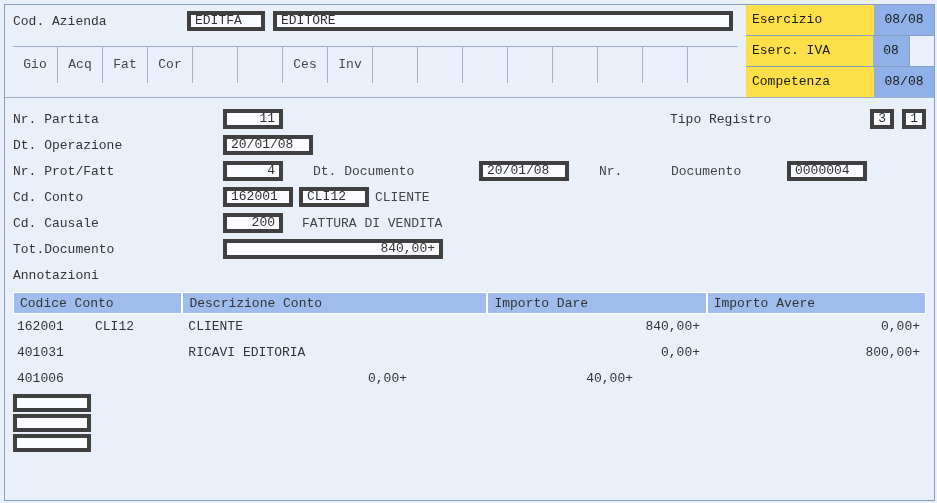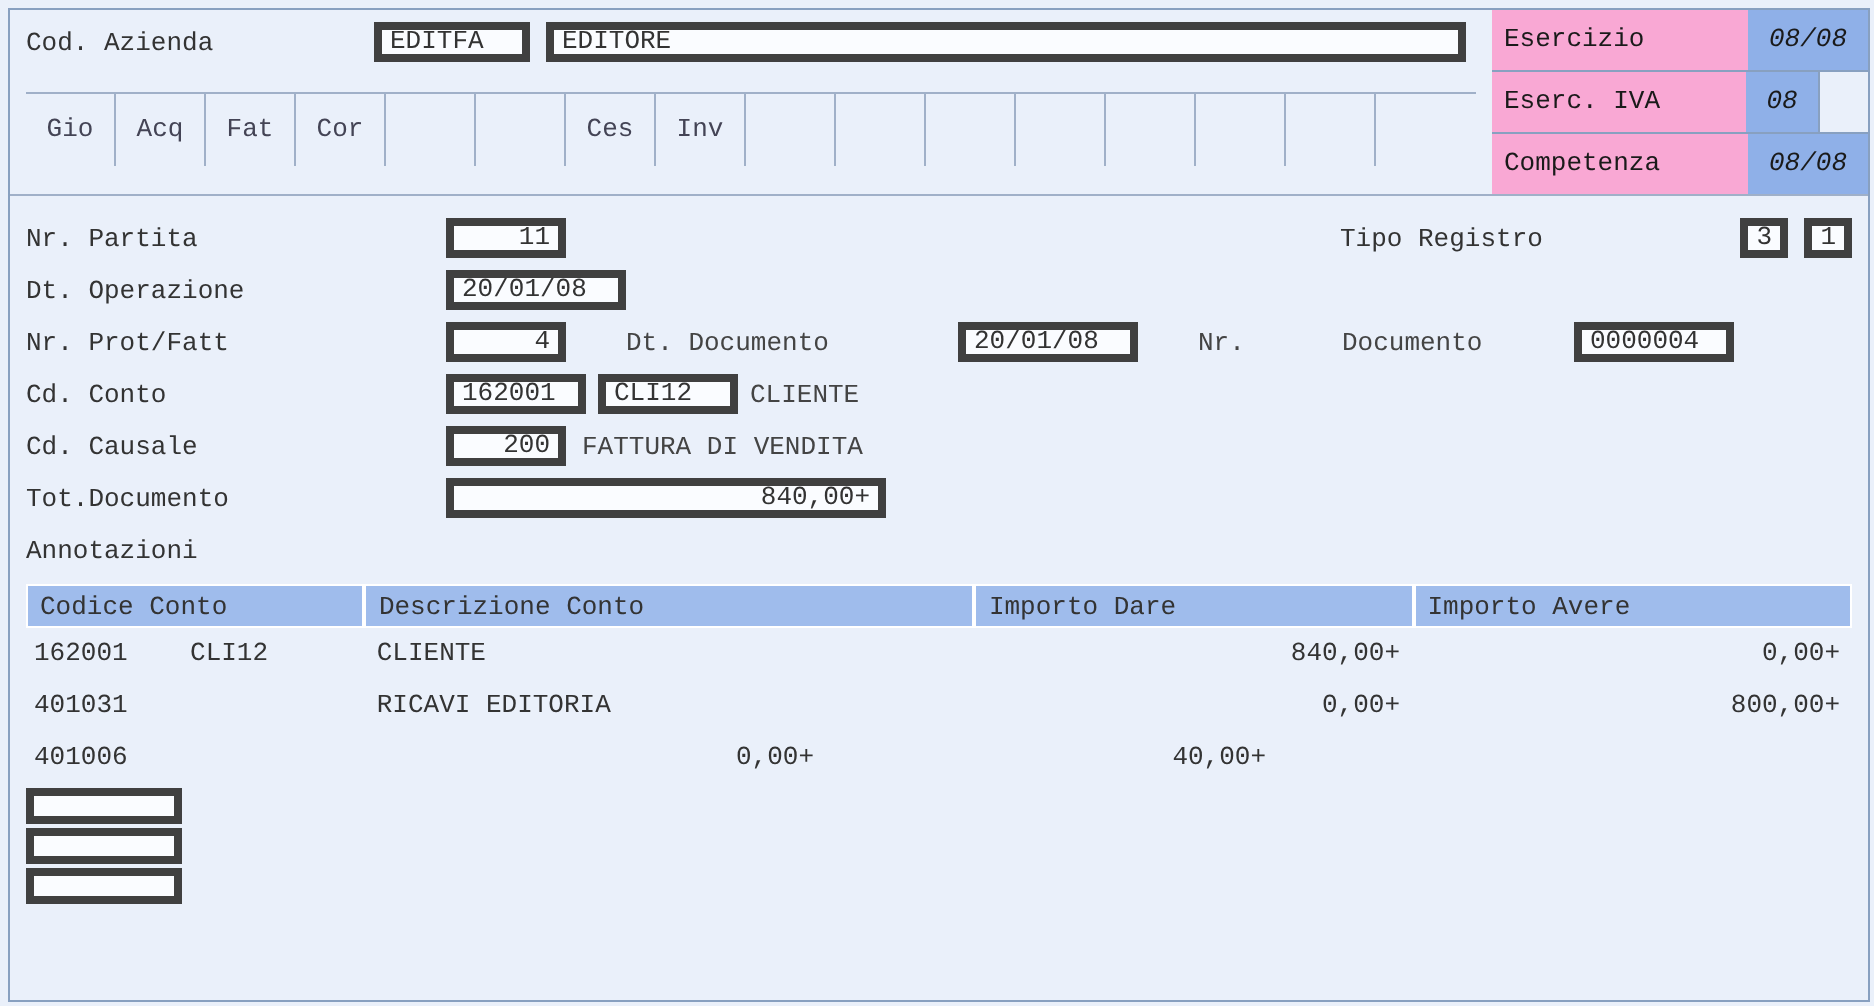--- a/index.html
+++ b/index.html
@@ -65,34 +65,33 @@
   }
   .top-right-row {
     display: flex;
     align-items: center;
     height: 30px;
     border-bottom: 1px solid #88a0c0;
   }
   .top-right-row:last-child { border-bottom: none; }
   .trr-label {
     flex: 1;
-    background: #f9a8d4;
+    background: #fde047;
     padding-left: 6px;
     height: 30px;
     line-height: 30px;
     color: #1a1a1a;
   }
   .trr-val {
     background: #8fb0e8;
     width: 60px;
     height: 30px;
     line-height: 30px;
     text-align: center;
     color: #1a1a1a;
-    font-style: italic;
   }
   .trr-extra {
     background: #eaf0fa;
     width: 24px;
     height: 30px;
     border-left: 1px solid #88a0c0;
   }
   .body-area {
     border-top: 1px solid #a0b0c8;
     padding: 8px;
@@ -221,21 +220,21 @@
       <span class="cell-lbl">Cd. Conto</span>
       <input class="inp" style="width: 70px;" value="162001">
       <span style="width:6px"></span>
       <input class="inp" style="width: 70px;" value="CLI12">
       <span class="readonly-text">CLIENTE</span>
     </div>
 
     <div class="form-row">
       <span class="cell-lbl">Cd. Causale</span>
       <input class="inp right" style="width: 60px;" value="200">
-      <span class="readonly-text" style="padding-left:8px">FATTURA DI VENDITA</span>
+      <span class="readonly-text" style="padding-left:19px">FATTURA DI VENDITA</span>
     </div>
 
     <div class="form-row">
       <span class="cell-lbl">Tot.Documento</span>
       <input class="inp right" style="width: 220px;" value="840,00+">
     </div>
 
     <div class="form-row">
       <span>Annotazioni</span>
     </div>

